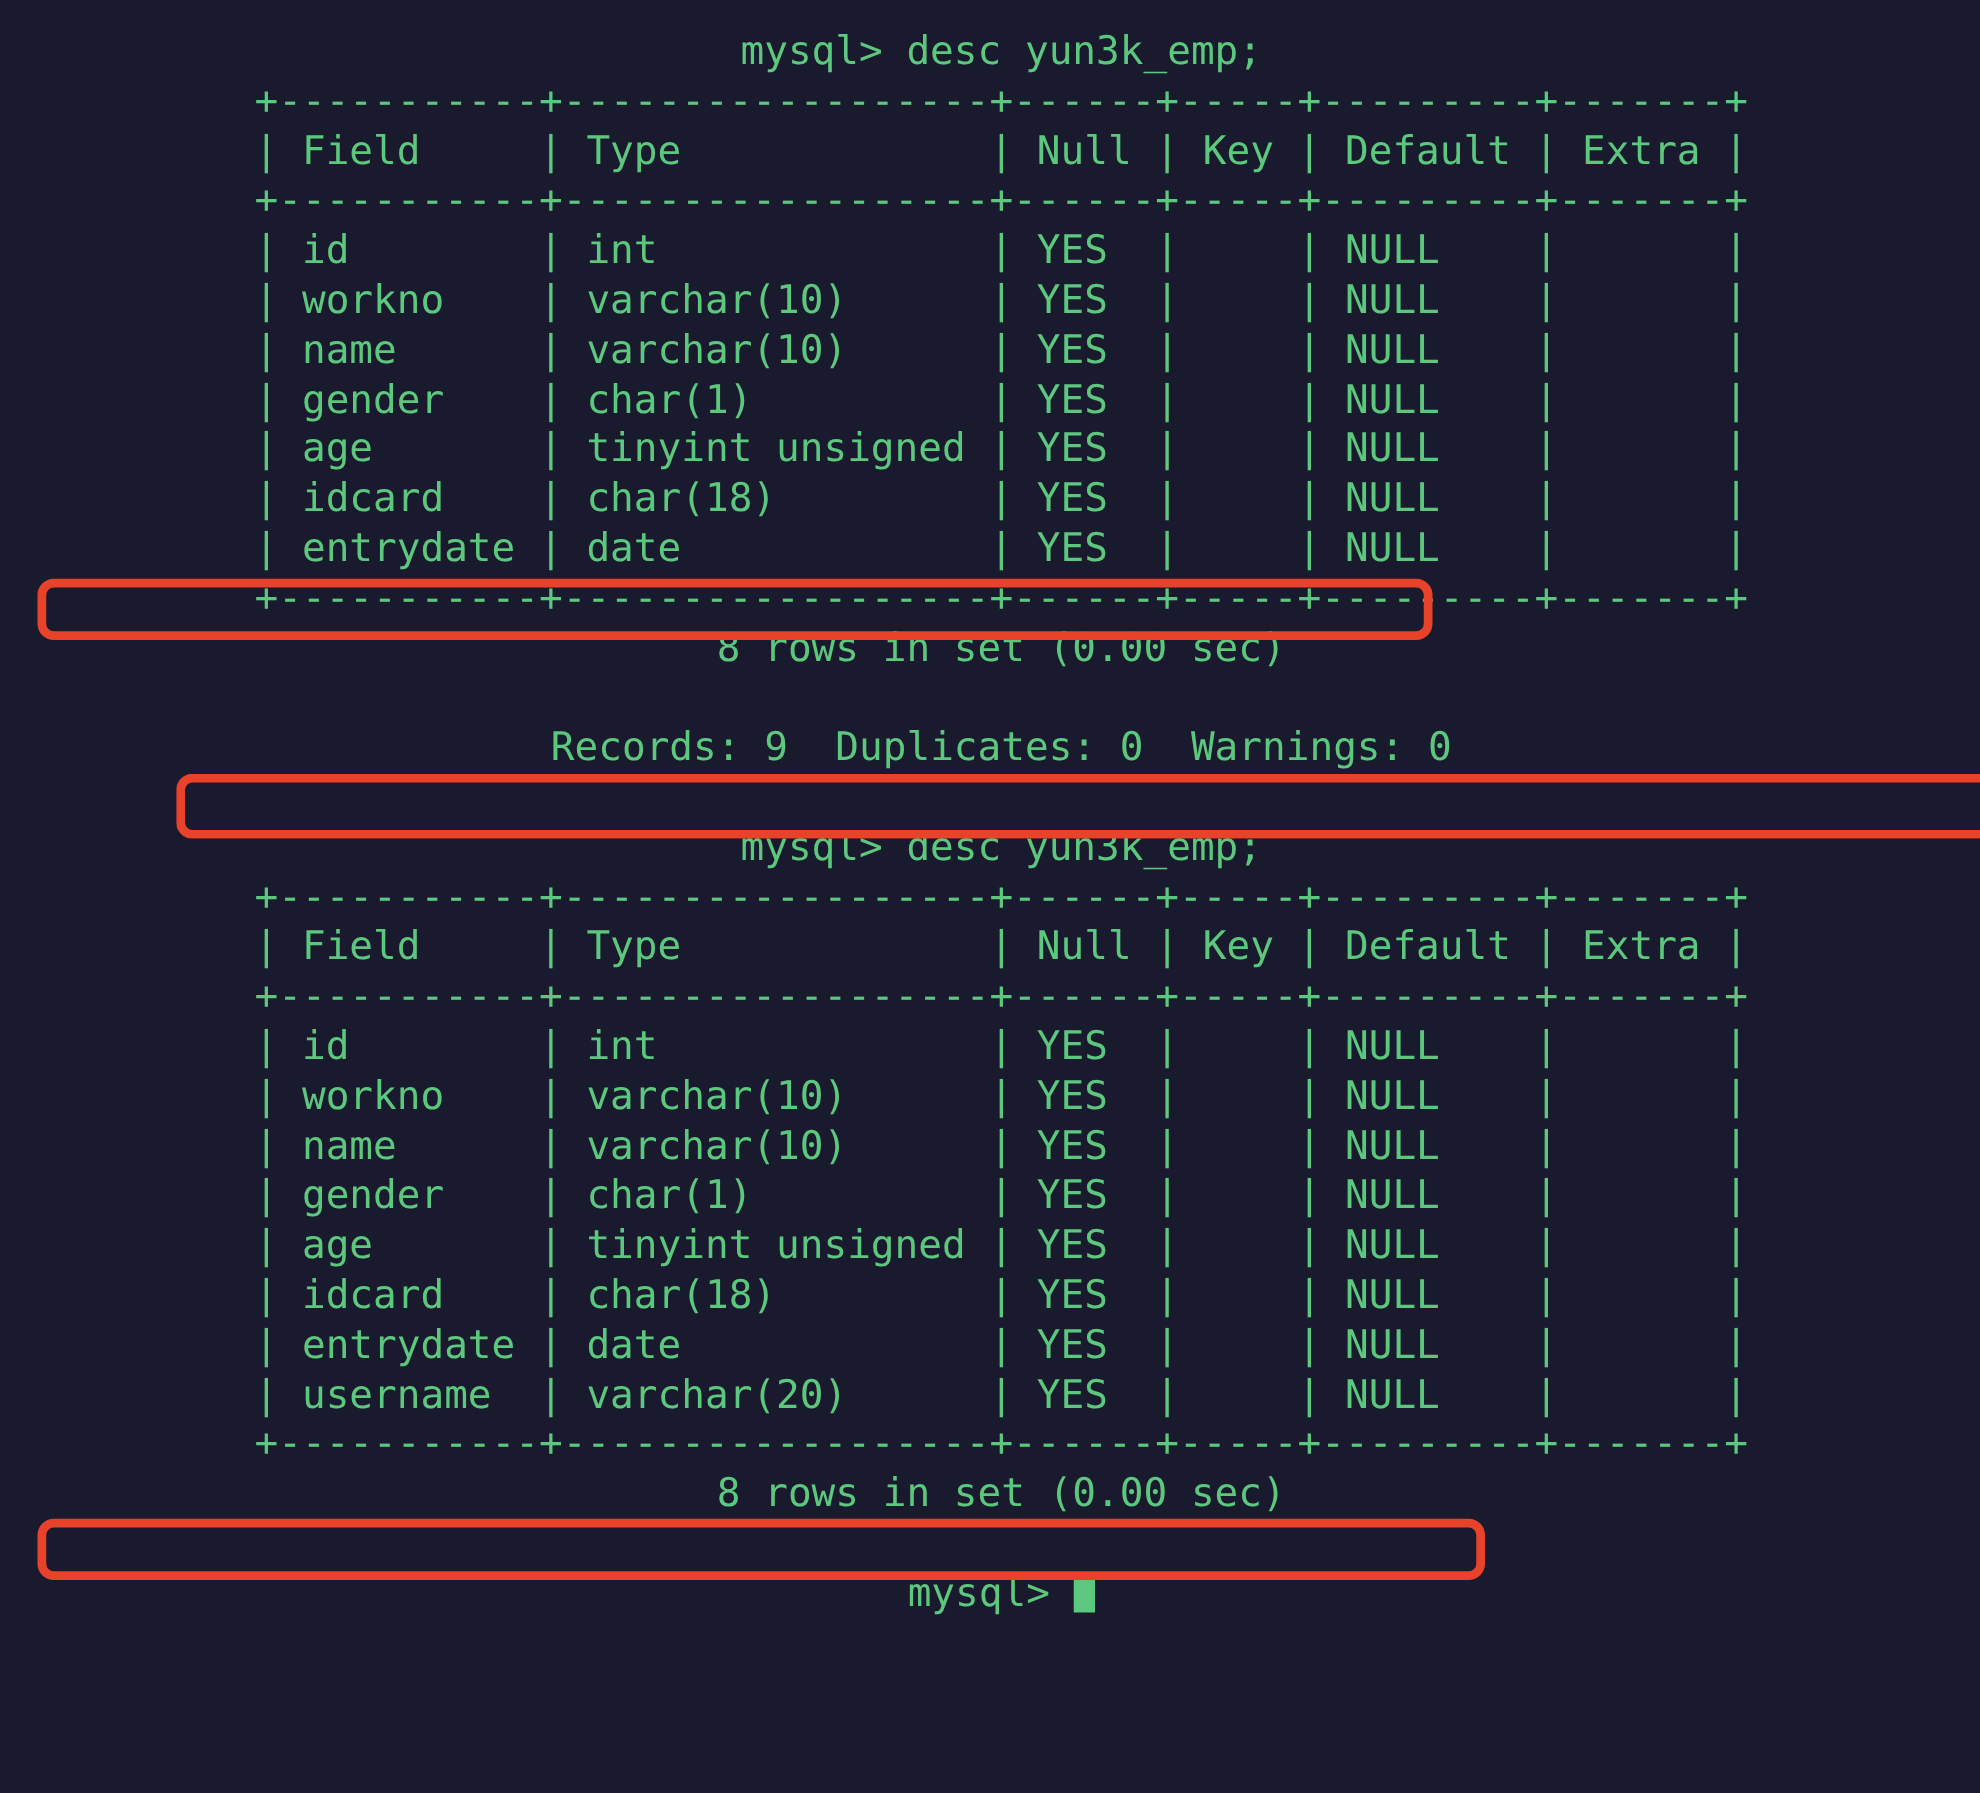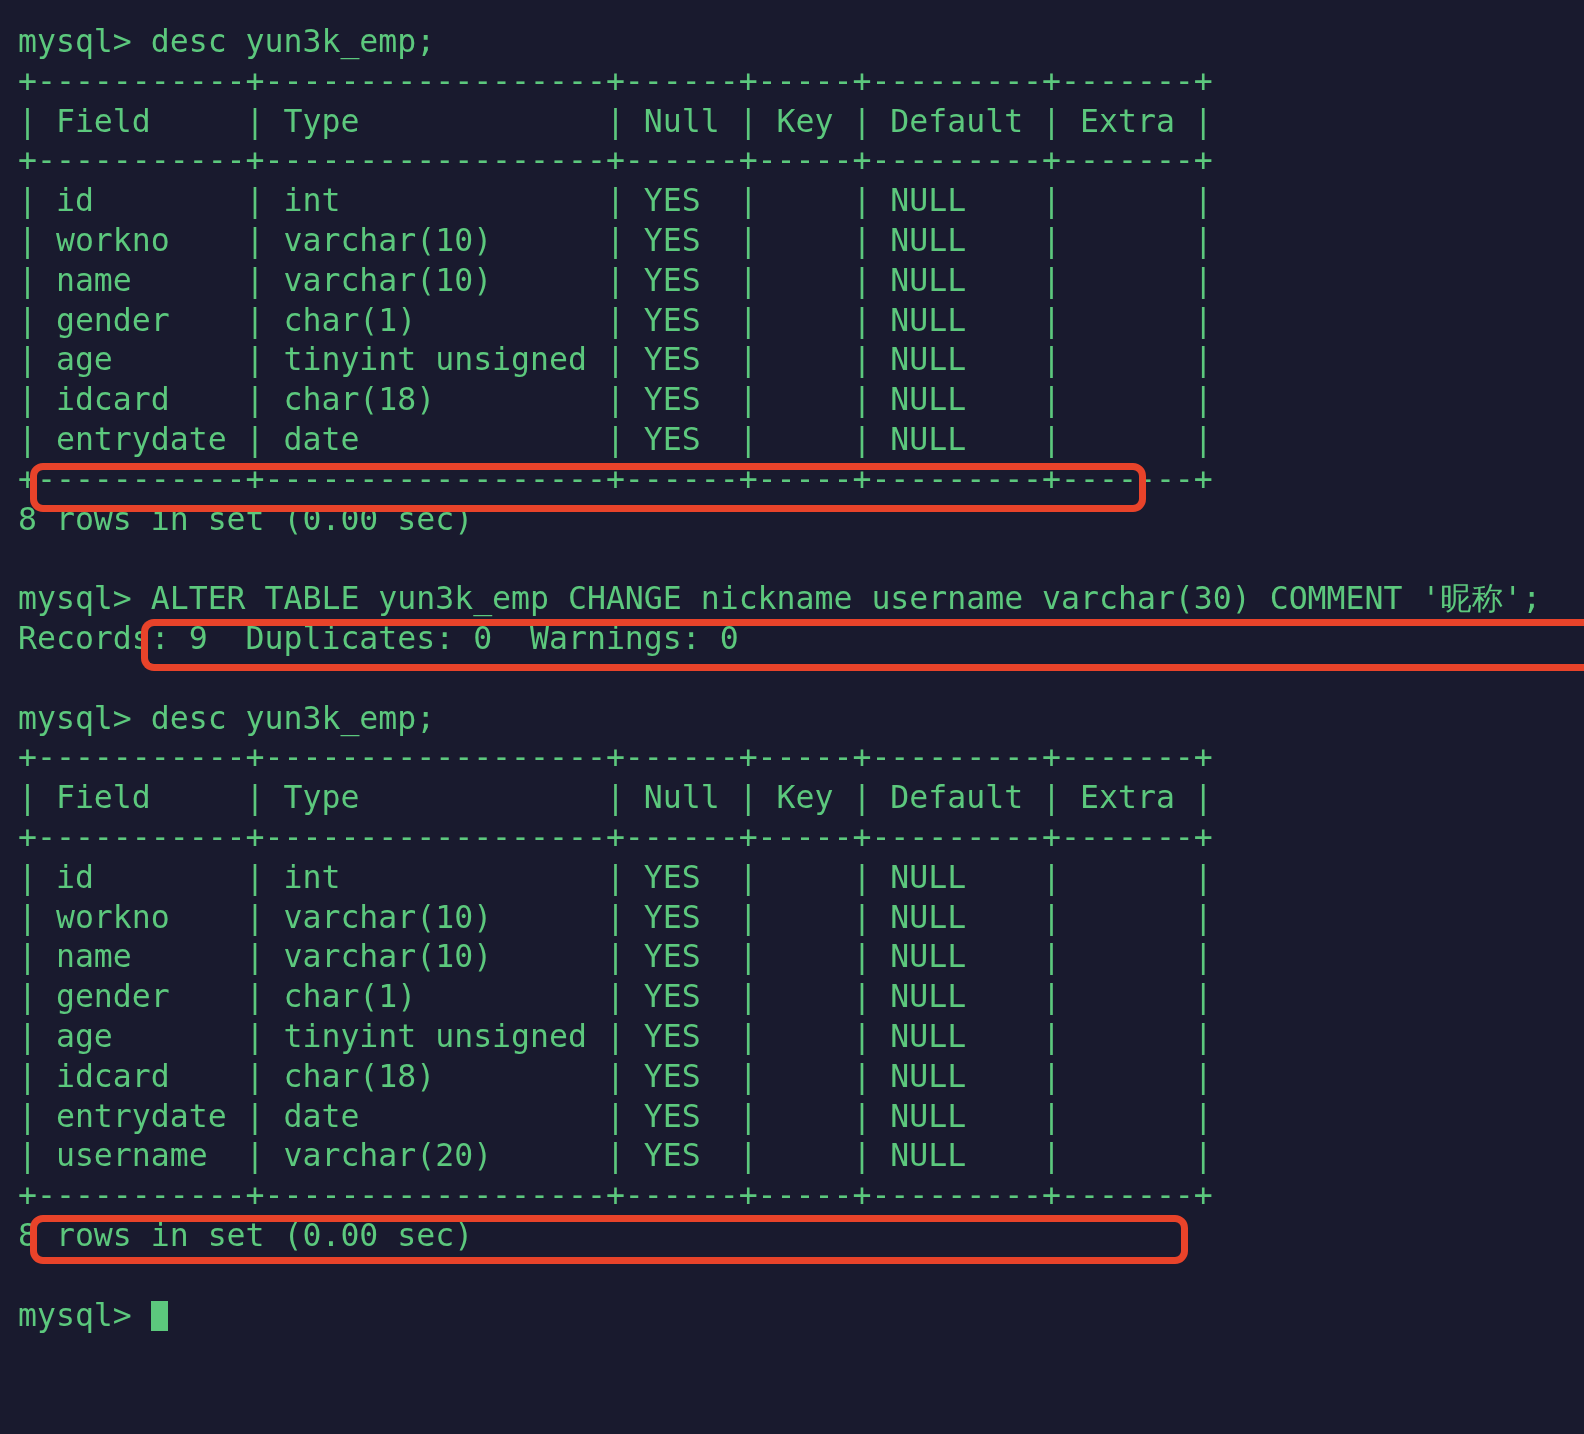--- a/index.html
+++ b/index.html
@@ -22,20 +22,21 @@
     padding: 22px 0 0 18px;
   }
   .line {
     font-family: "DejaVu Sans Mono", "Liberation Mono", monospace;
     font-size: 31.5px;
     line-height: 39.8px;
     color: #5cc87d;
     white-space: pre;
     letter-spacing: 0px;
     height: 39.8px;
+    text-align: center;
   }
   .blank {
     height: 39.8px;
   }
   .cursor {
     display: inline-block;
     width: 17px;
     height: 30px;
     background: #5cc87d;
     vertical-align: -5px;
@@ -66,21 +67,20 @@
   <div class="line">| id        | int              | YES  |     | NULL    |       |</div>
   <div class="line">| workno    | varchar(10)      | YES  |     | NULL    |       |</div>
   <div class="line">| name      | varchar(10)      | YES  |     | NULL    |       |</div>
   <div class="line">| gender    | char(1)          | YES  |     | NULL    |       |</div>
   <div class="line">| age       | tinyint unsigned | YES  |     | NULL    |       |</div>
   <div class="line">| idcard    | char(18)         | YES  |     | NULL    |       |</div>
   <div class="line">| entrydate | date             | YES  |     | NULL    |       |</div>
   <div class="line">+-----------+------------------+------+-----+---------+-------+</div>
   <div class="line">8 rows in set (0.00 sec)</div>
   <div class="line blank"></div>
-  <div class="line">mysql&gt; ALTER TABLE yun3k_emp CHANGE nickname username varchar(30) COMMENT '昵称';</div>
   <div class="line">Records: 9  Duplicates: 0  Warnings: 0</div>
   <div class="line blank"></div>
   <div class="line">mysql&gt; desc yun3k_emp;</div>
   <div class="line">+-----------+------------------+------+-----+---------+-------+</div>
   <div class="line">| Field     | Type             | Null | Key | Default | Extra |</div>
   <div class="line">+-----------+------------------+------+-----+---------+-------+</div>
   <div class="line">| id        | int              | YES  |     | NULL    |       |</div>
   <div class="line">| workno    | varchar(10)      | YES  |     | NULL    |       |</div>
   <div class="line">| name      | varchar(10)      | YES  |     | NULL    |       |</div>
   <div class="line">| gender    | char(1)          | YES  |     | NULL    |       |</div>

